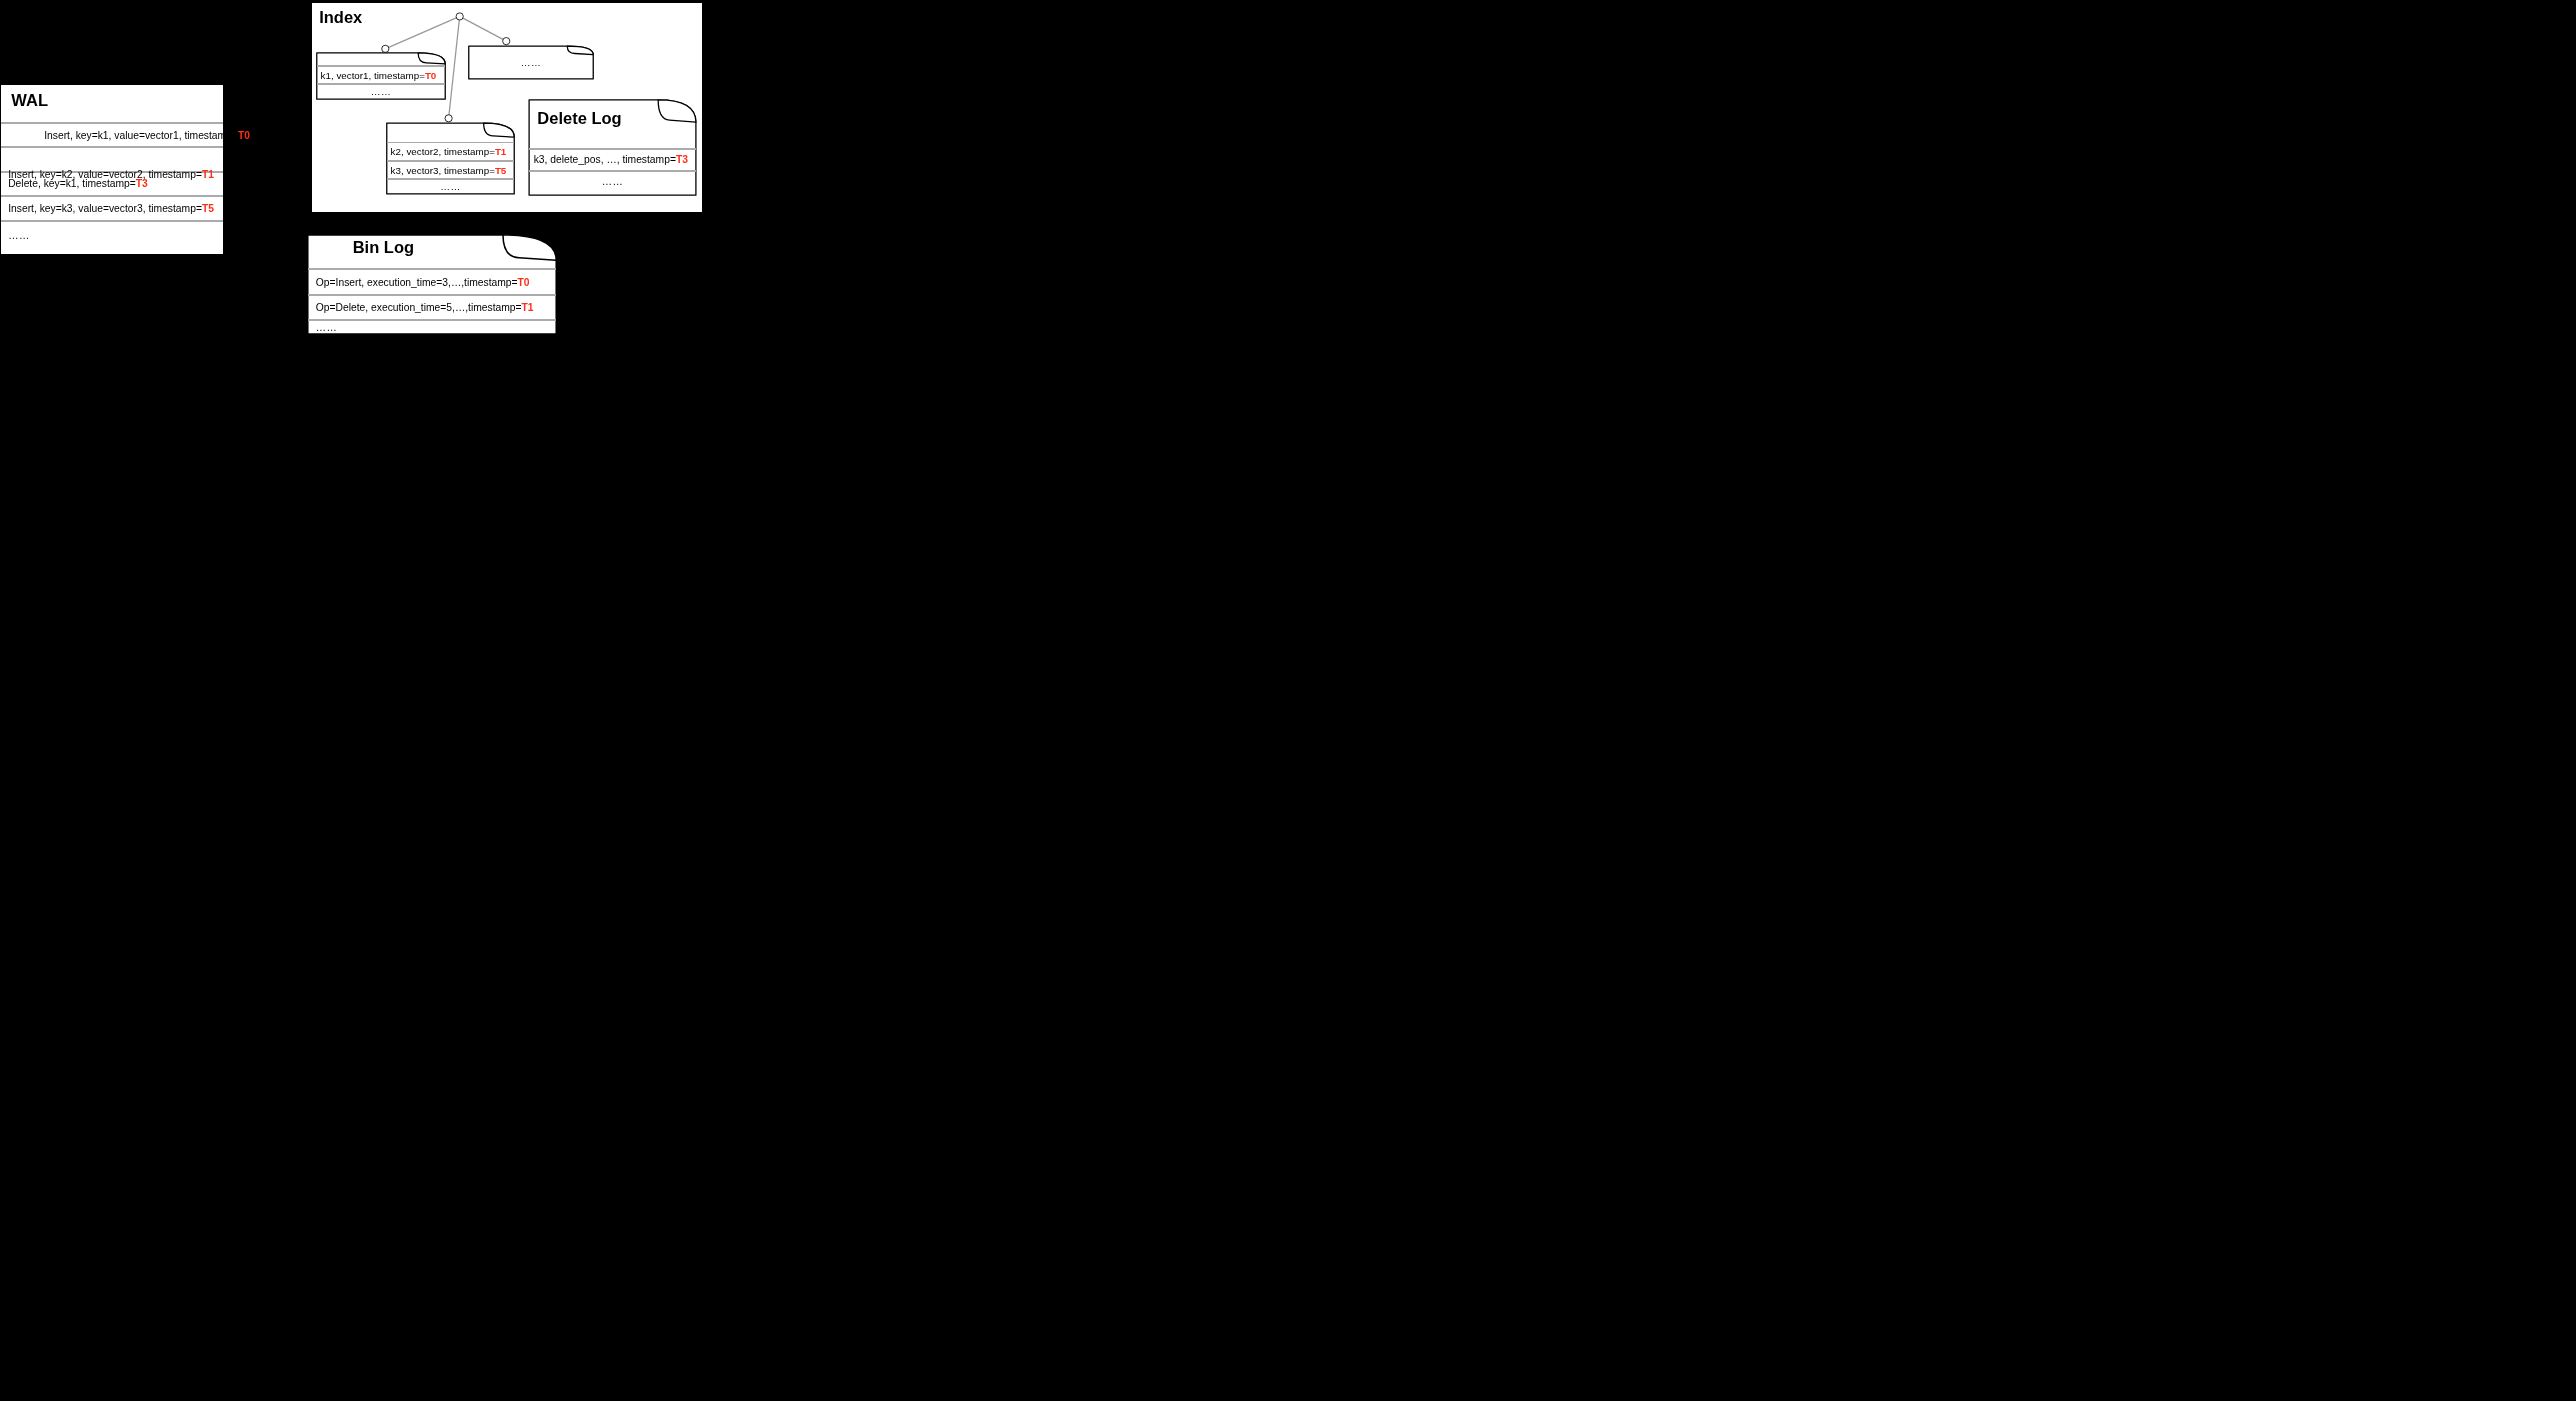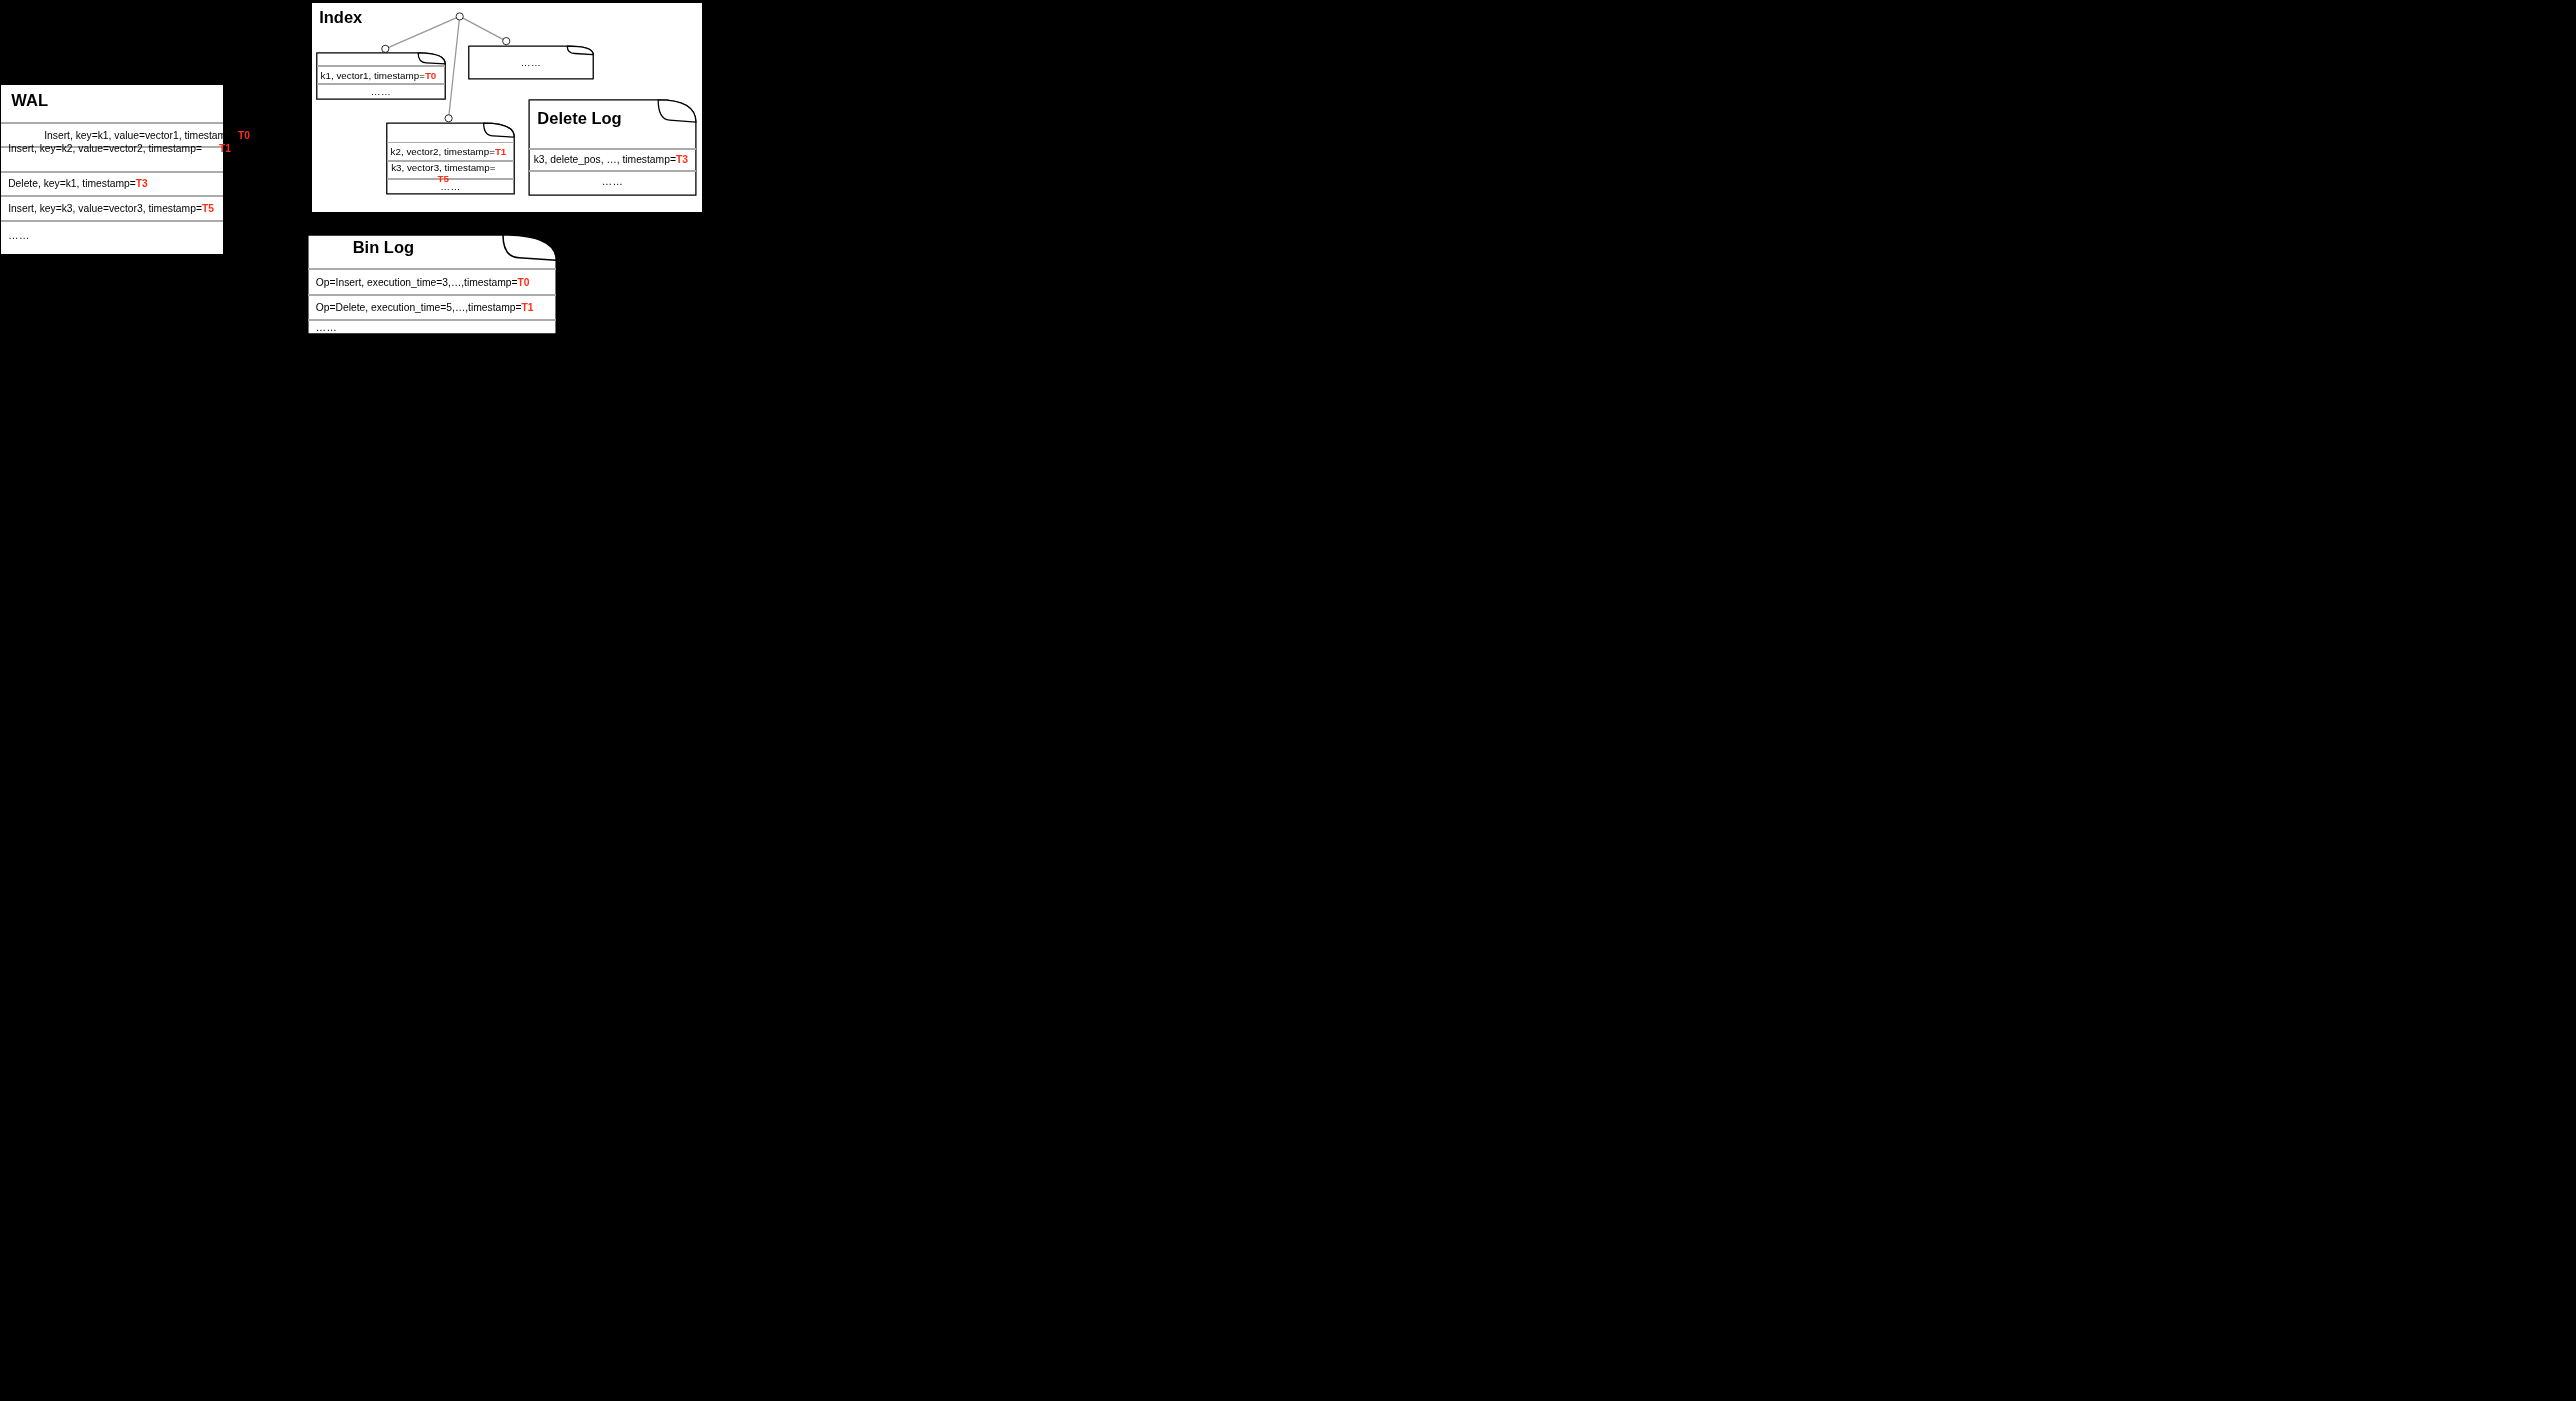--- a/index.html
+++ b/index.html
@@ -30,21 +30,21 @@
     <div class="abs big-title" style="left:10.3px;top:6.7px;">WAL</div>
     <div class="sep" style="top:37px;"></div>
     <div class="sep" style="top:61px;"></div>
     <div class="sep" style="top:86px;"></div>
     <div class="sep" style="top:110px;"></div>
     <div class="sep" style="top:135px;"></div>
     <div class="trow" style="left:7.2px;right:2.1px;top:39px;height:22px;margin-left:36px;">
       <span class="rt">Insert, key=k1, value=vector1, timestamp=</span>
         <span class="ts">T0</span>
     </div>
-    <div class="trow" style="left:7.2px;right:2.1px;top:52px;height:23px;gap:17px;">
+    <div class="trow" style="left:7.2px;right:2.1px;top:78px;height:23px;">
       <span class="rt">Insert, key=k2, value=vector2, timestamp=</span>
         <span class="ts">T1</span>
     </div>
     <div class="trow" style="left:7.2px;right:2.1px;top:87px;height:23px;">
       <span class="rt">Delete, key=k1, timestamp=</span>
         <span class="ts">T3</span>
     </div>
     <div class="trow" style="left:7.2px;right:2.1px;top:111px;height:24px;">
       <span class="rt">Insert, key=k3, value=vector3, timestamp=</span>
         <span class="ts">T5</span>
@@ -102,21 +102,21 @@
       <path d="M1.5,1.5 L190,1.5 C229,1.5 249.5,10 249.5,29 L249.5,139.5 L1.5,139.5 Z" fill="#ffffff" stroke="#000000" stroke-width="2.5" stroke-linejoin="round"></path>
       <path d="M190,1.5 Q190,26 208,26.5 L249.5,29 C249.5,10 229,1.5 190,1.5 Z" fill="#ffffff" stroke="#000000" stroke-width="2.5" stroke-linejoin="round"></path>
     </svg>
     <div class="sep" style="top:19.6px;"></div>
     <div class="sep" style="top:38px;"></div>
     <div class="sep" style="top:56px;"></div>
     <div class="trow" style="left:4.6px;right:1.5px;top:21px;height:17px;">
       <span class="rt sm">k2, vector2, timestamp=</span>
         <span class="ts sm">T1</span>
     </div>
-    <div class="trow" style="left:4.6px;right:19px;top:40px;height:16px;flex-direction:column;">
+    <div class="trow" style="left:4.6px;right:19px;top:40px;height:16px;">
       <span class="rt sm">k3, vector3, timestamp=</span>
         <span class="ts sm">T5</span>
     </div>
     <div class="trow dots" style="left:1.5px;right:1.5px;top:57px;height:14px;">
       <span class="rt sm">……</span>
     </div>
   </div>
 
   <div class="doc" style="left:528px;top:99px;width:169px;height:69px;">
     <svg class="shape" width="169" height="97" viewBox="0 0 328 189">

